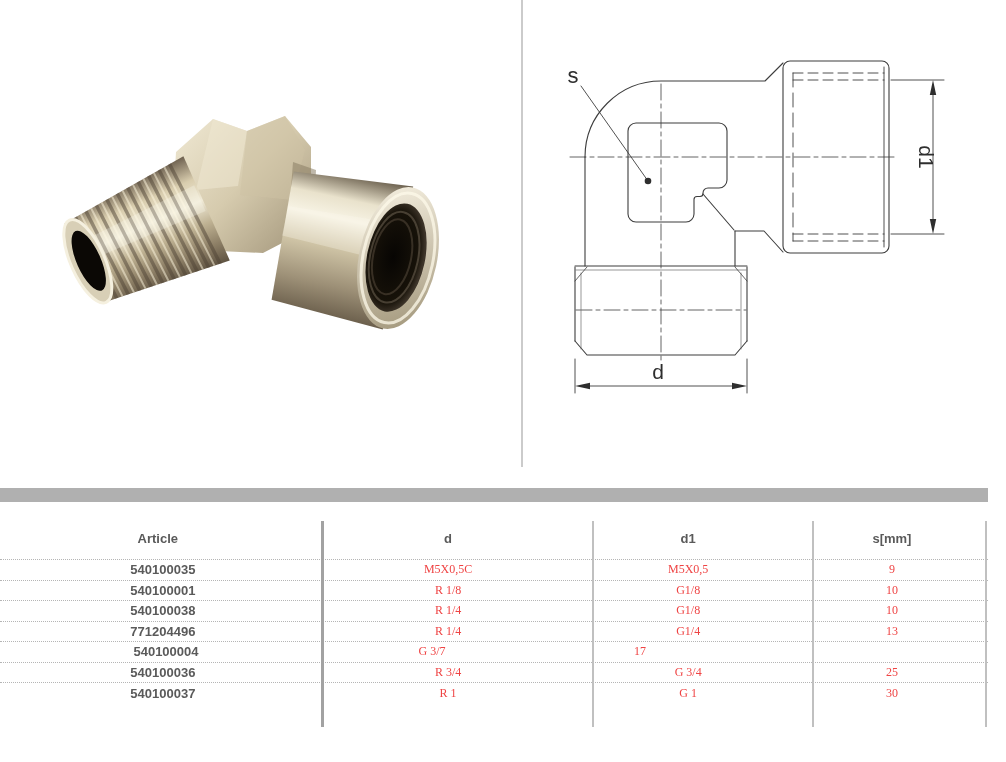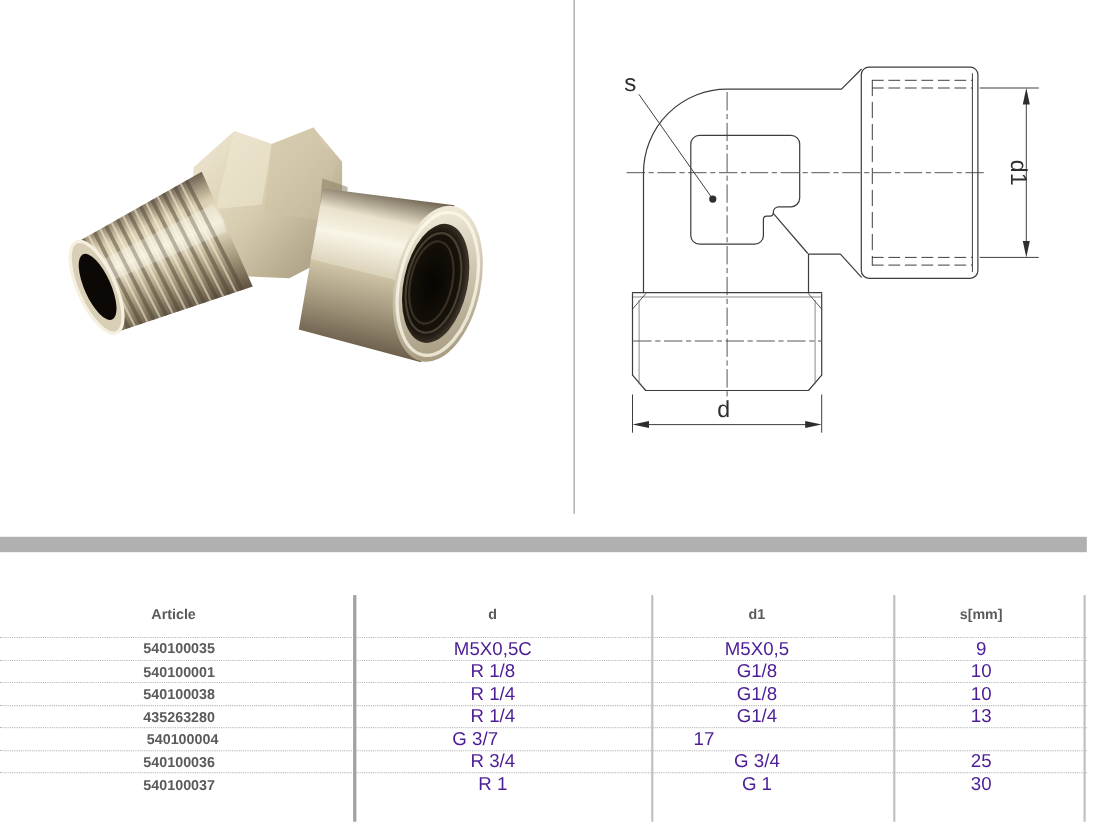--- a/index.html
+++ b/index.html
@@ -1,34 +1,34 @@
 <!DOCTYPE html>
 <html><head>
 <meta charset="utf-8">
 <style>
   html,body{margin:0;padding:0;background:#fff;}
   .page{position:relative;width:1006px;height:762px;background:#fff;overflow:hidden;
         font-family:"Liberation Sans",sans-serif;}
   .top{position:absolute;left:0;top:0;width:1006px;height:487px;}
   .top svg{position:absolute;left:0;top:0;}
   .gray-bar{position:absolute;left:0;top:488px;width:988px;height:14px;}
-  .table-wrap{position:absolute;left:0;top:538px;width:988px;height:210px;}
+  .table-wrap{position:absolute;left:0;top:518px;width:988px;height:210px;}
   .vdiv{position:absolute;top:3px;height:206px;}
   .v1{left:321px;width:3px;background:#a2a2a2;}
   .v2{left:592px;width:2px;background:#c0c0c0;}
   .v3{left:812px;width:2px;background:#c0c0c0;}
   .v4{left:985px;width:2px;background:#c0c0c0;}
   .t-header{display:flex;height:41px;align-items:center;border-bottom:1px dotted #b5b5b5;}
   .t-row{display:flex;height:19.5px;align-items:center;border-bottom:1px dotted #b5b5b5;}
   .t-row:last-child{border-bottom:none;height:20px;}
   .cell{box-sizing:border-box;text-align:center;overflow:hidden;white-space:nowrap;}
   .c1{width:322px;}.c2{width:270px;}.c3{width:220px;}.c4{width:196px;}
   .hdr{font-weight:bold;font-size:13px;color:#5a5a5a;}
   .art{font-weight:bold;font-size:13px;color:#5a5a5a;padding-left:10px;}
-  .val{font-size:17px;color:#4c1d95;}
+  .val{font-size:12px;color:#ef4444;font-family:Liberation Serif, serif;}
 </style>
 </head>
 <body>
 
 <div class="page">
 
   <div class="top">
     <svg width="1006" height="487" viewBox="0 0 1006 487">
       <defs>
         <linearGradient id="gMale" x1="0" y1="-57" x2="0" y2="57" gradientUnits="userSpaceOnUse">
@@ -220,21 +220,21 @@
       <div class="cell c3 val">G1/8</div>
       <div class="cell c4 val">10</div>
     </div>
     <div class="t-row">
       <div class="cell c1 art">540100038</div>
       <div class="cell c2 val">R 1/4</div>
       <div class="cell c3 val">G1/8</div>
       <div class="cell c4 val">10</div>
     </div>
     <div class="t-row">
-      <div class="cell c1 art">435263280</div>
+      <div class="cell c1 art">771204496</div>
       <div class="cell c2 val">R 1/4</div>
       <div class="cell c3 val">G1/4</div>
       <div class="cell c4 val">13</div>
     </div>
     <div class="t-row">
       <div class="cell c1 art">540100004</div>
       <div class="cell c3 val">G 3/7</div>
       <div class="cell c4 val">17</div>
     </div>
     <div class="t-row">

